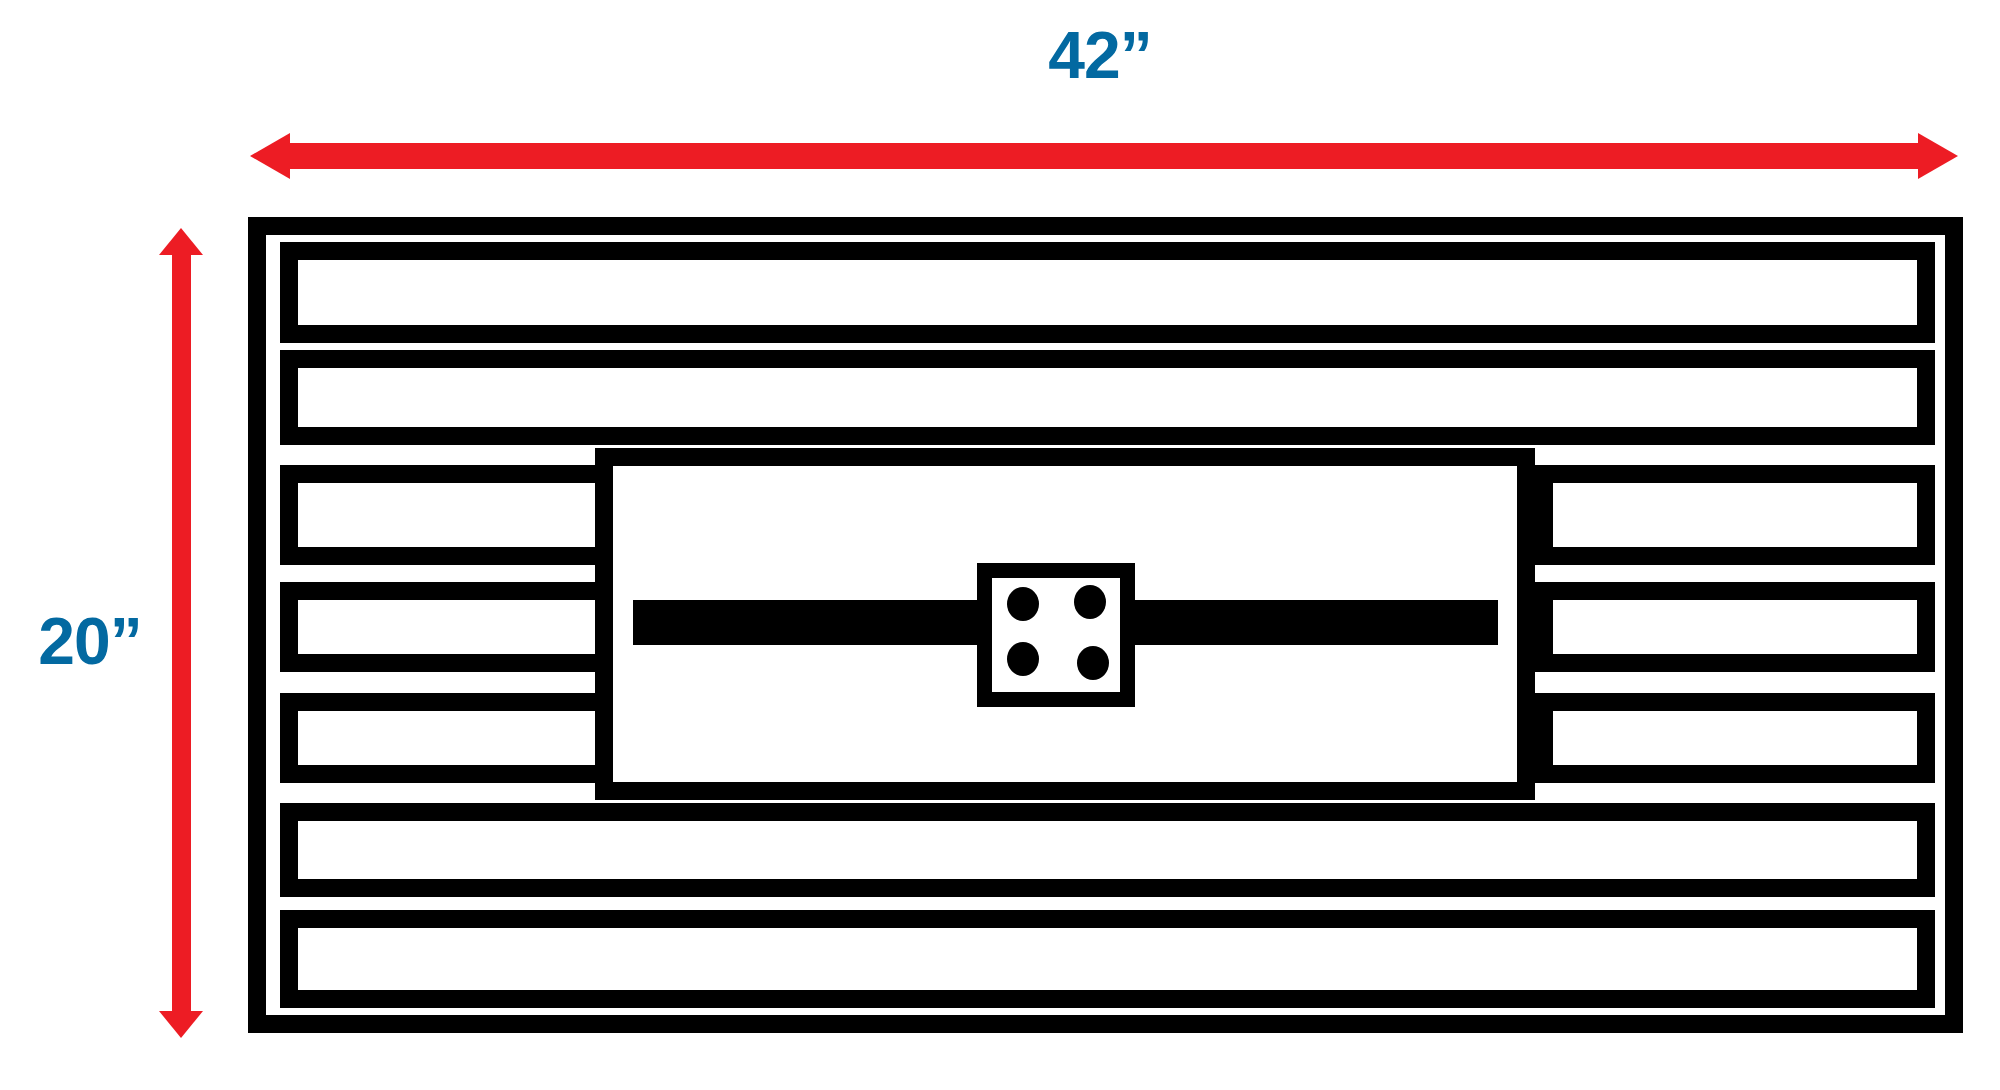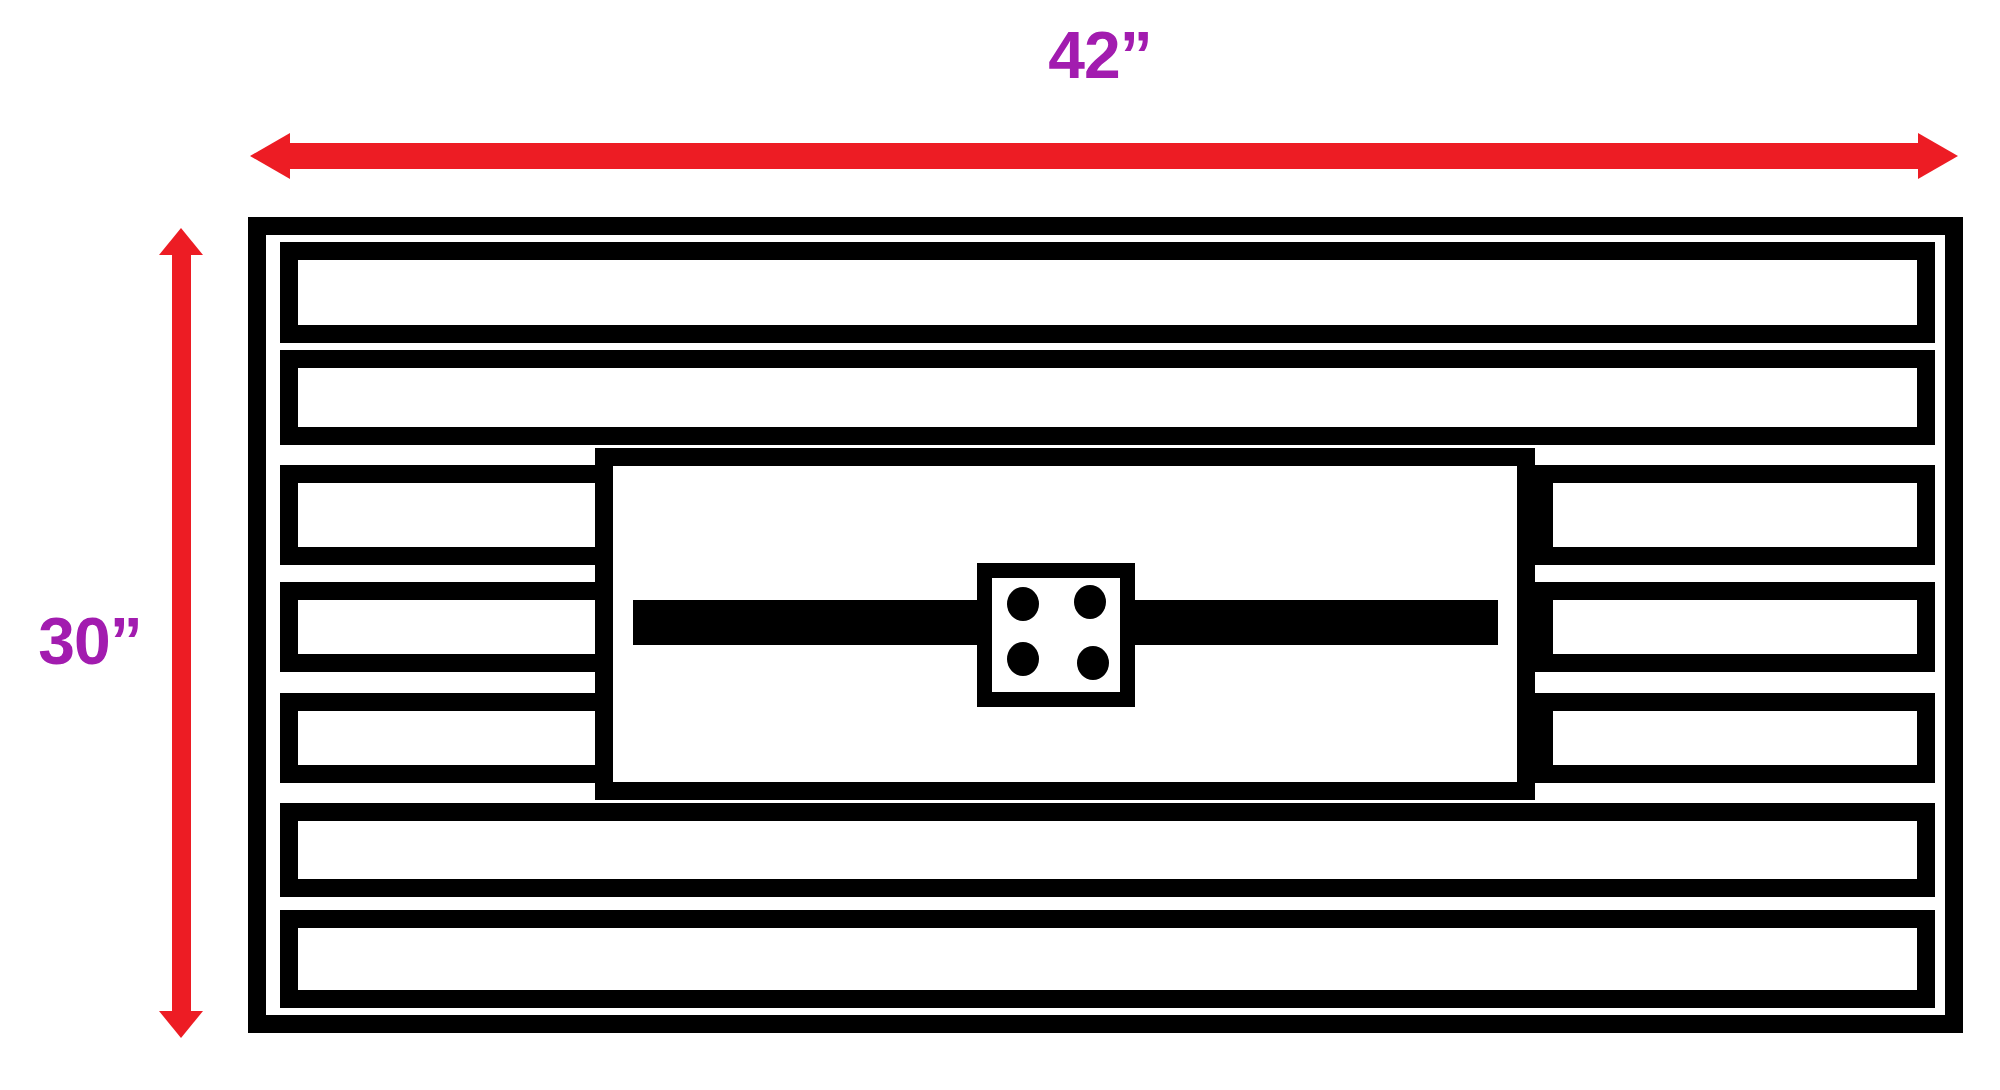--- a/index.html
+++ b/index.html
@@ -8,21 +8,21 @@
     width:2000px;height:1090px;
     background:#ffffff;
     overflow:hidden;
     font-family:"Liberation Sans", sans-serif;
   }
   .abs{position:absolute;box-sizing:border-box;}
 
   
   .dim-label{
     position:absolute;
-    color:#a21caf;
+    color:#0369a1;
     font-size:66px;
     font-weight:600;
     line-height:1;
     text-align:center;
     letter-spacing:-1px;
     white-space:nowrap;
   }
   #label-width{left:1020px;top:22px;width:160px;}
   #label-height{left:30px;top:608px;width:120px;}
 
@@ -96,21 +96,21 @@
 </head>
 <body>
 
 <div id="canvas">
 
   <div class="dim-label" id="label-width">42”</div>
   <div class="abs" id="h-arrow-shaft"></div>
   <div class="abs" id="h-arrow-head-left"></div>
   <div class="abs" id="h-arrow-head-right"></div>
 
-  <div class="dim-label" id="label-height">30”</div>
+  <div class="dim-label" id="label-height">20”</div>
   <div class="abs" id="v-arrow-shaft"></div>
   <div class="abs" id="v-arrow-head-top"></div>
   <div class="abs" id="v-arrow-head-bottom"></div>
 
   <div class="abs" id="outer-frame"></div>
 
   <div class="slat slat-full" id="slat-1"></div>
   <div class="slat slat-full" id="slat-2"></div>
   <div class="slat slat-full" id="slat-6"></div>
   <div class="slat slat-full" id="slat-7"></div>

